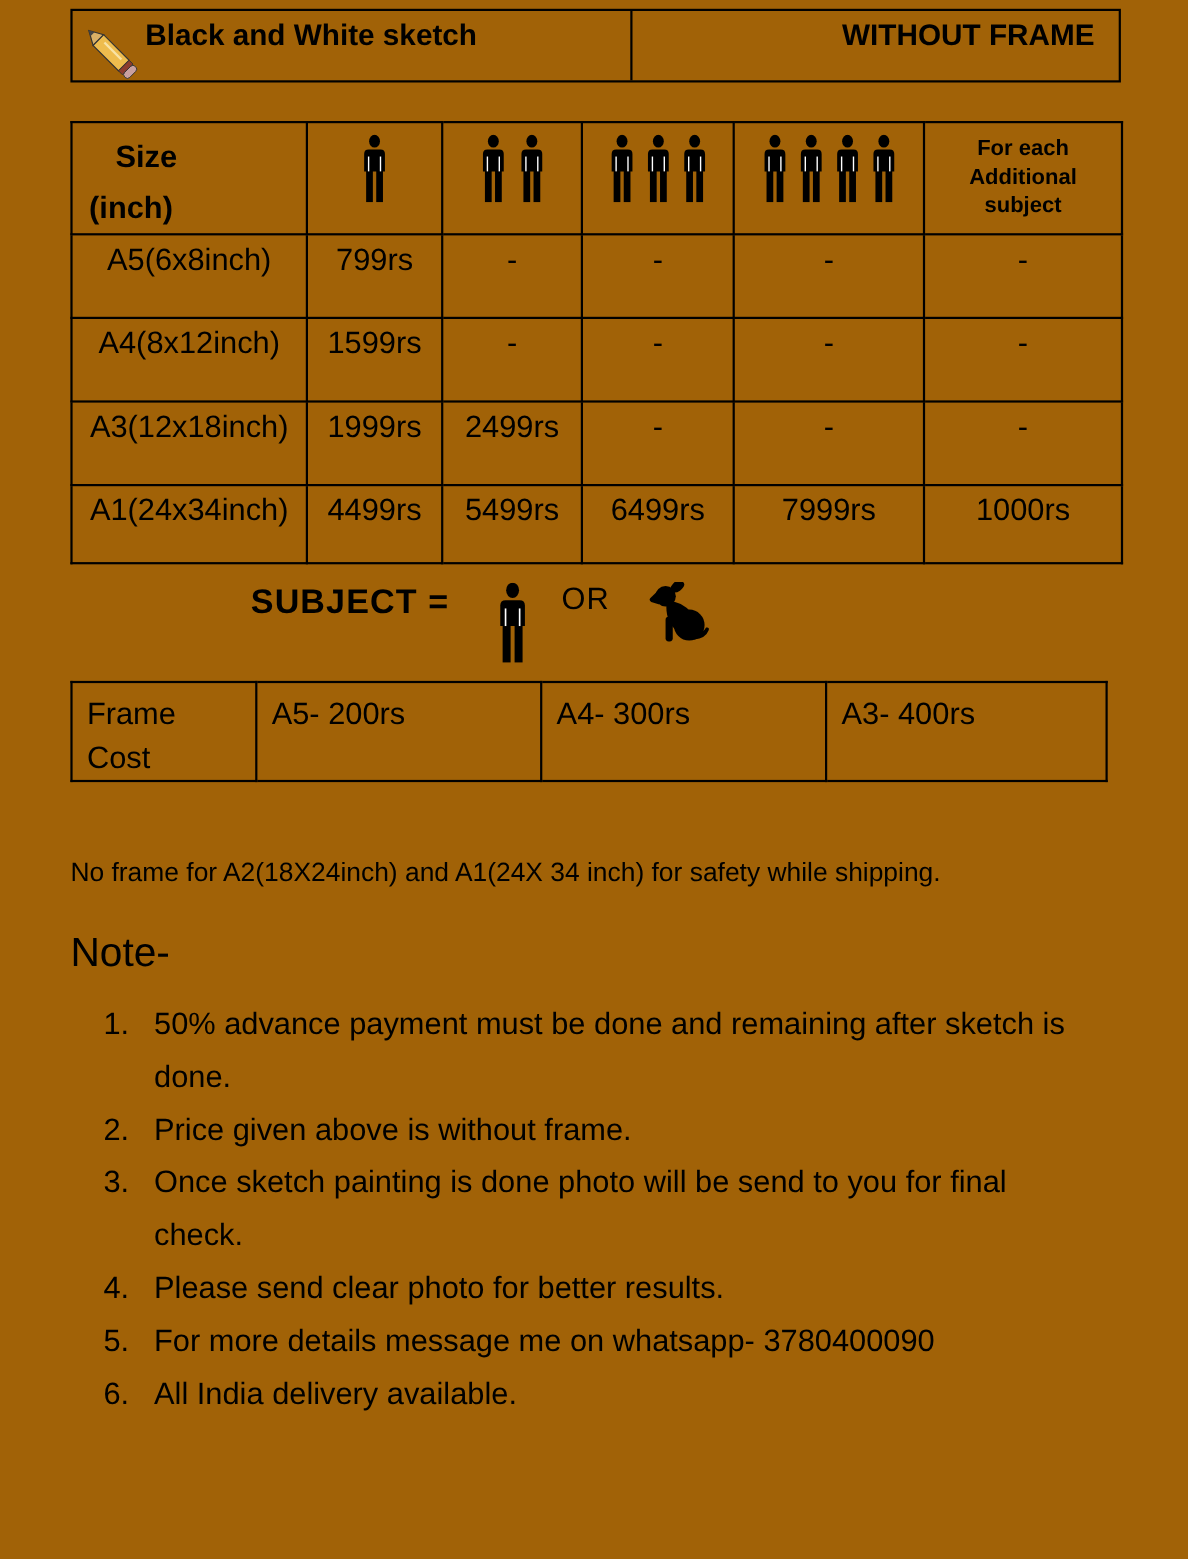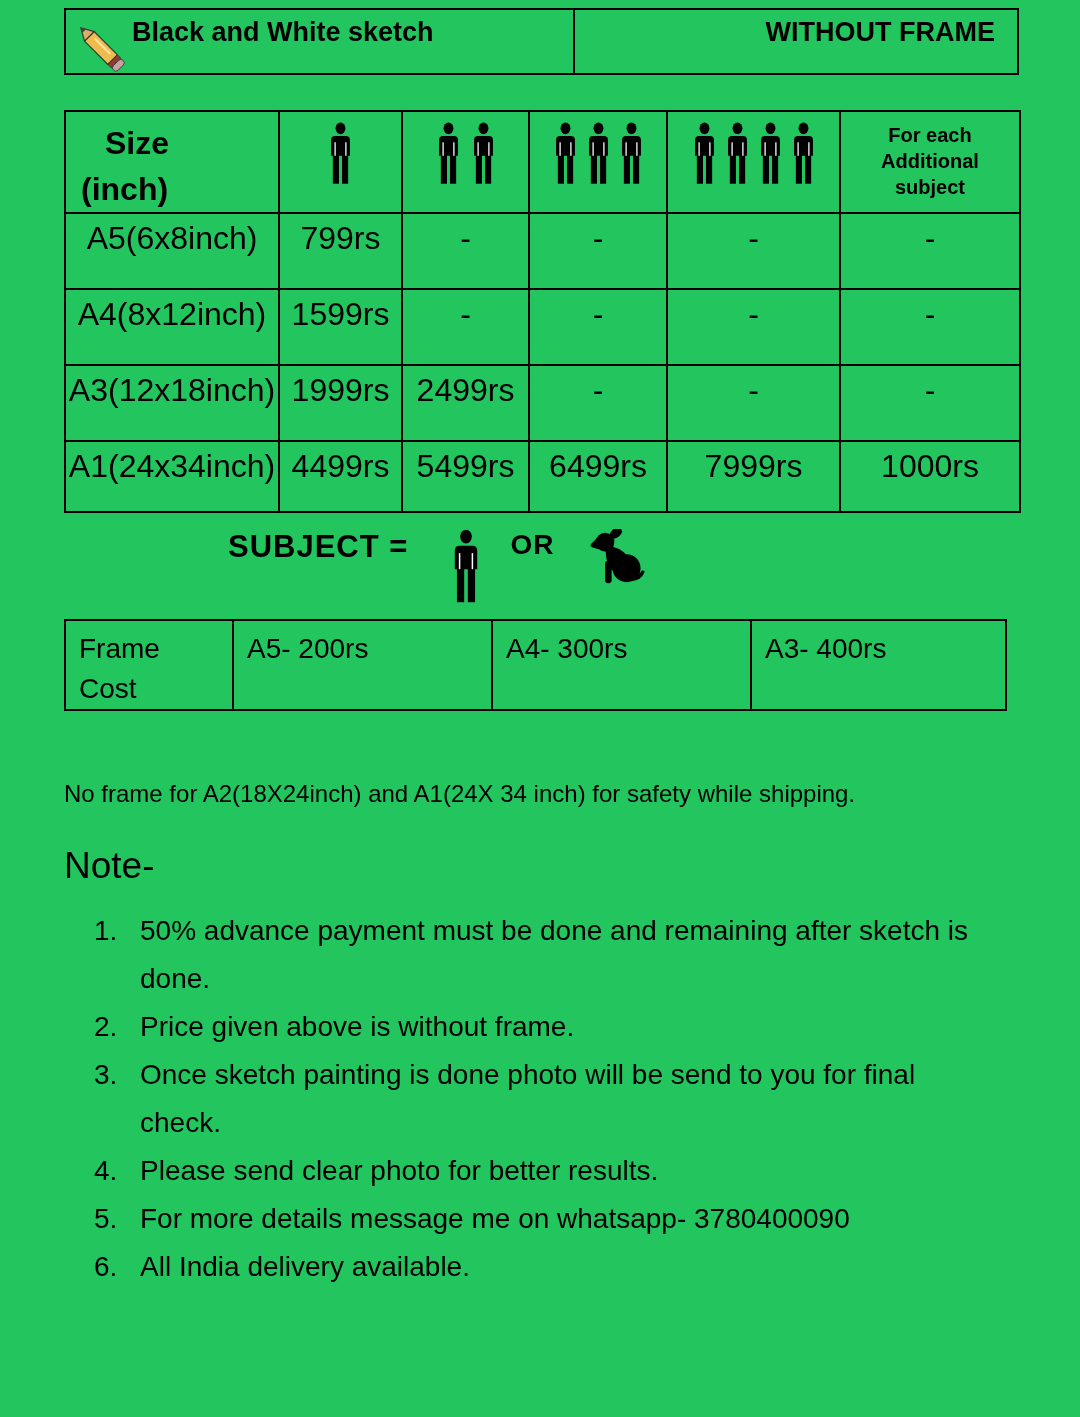--- a/index.html
+++ b/index.html
@@ -2,21 +2,21 @@
 <html><head>
 <meta charset="utf-8">
 <style>
   * { box-sizing: border-box; margin: 0; padding: 0; }
   html, body { background: #fff; }
   body {
     width: 1080px; height: 1417px;
     font-family: "Liberation Sans", "DejaVu Sans", sans-serif;
     color: #000;
   }
-  .page { position: relative; width: 1080px; height: 1417px; overflow: hidden; background: #22c55e; }
+  .page { position: relative; width: 1080px; height: 1417px; overflow: hidden; background: #a16207; }
 
   
   .header-box {
     margin: 8px 0 0 64px; width: 955px; height: 67px;
     border: 2px solid #000; display: flex;
   }
   .header-left {
     flex: 0 0 53.5%; position: relative;
     padding: 7px 0 0 66px; border-right: 2px solid #000;
     font-weight: bold; font-size: 27px;
@@ -25,39 +25,39 @@
   .header-right {
     flex: 1; text-align: right; padding: 7px 22px 0 0;
     font-weight: bold; font-size: 27px;
   }
 
   
   table { border-collapse: collapse; table-layout: fixed; }
   .price-table { margin: 35px 0 0 64px; width: 955px; }
   .price-table th, .price-table td {
     border: 2px solid #000; vertical-align: top; text-align: center;
-    font-size: 32px; font-weight: normal; padding-top: 6px;
+    font-size: 28px; font-weight: normal; padding-top: 6px;
   }
   .price-table tr.hdr  { height: 90px; }
   .price-table tr.row  { height: 76px; }
   .price-table tr.rowl { height: 71px; }
   th.size-h { text-align: left; padding-left: 15px; font-weight: bold; line-height: 46px; padding-top: 8px; }
   th.size-h .l1 { display: block; margin-left: 24px; }
   th.size-h .l2 { display: block; }
   th.add-h { font-weight: bold; font-size: 20px; line-height: 26px; padding-top: 10px; border-radius: 12px; }
   th.add-h span { display: block; }
   .persons { display: flex; justify-content: center; align-items: flex-start; gap: 8px; padding-top: 4px; }
   .persons.tight { gap: 6px; }
   .person-svg { width: 27px; height: 64px; display: block; }
 
   
   .subject-row { margin: 16px 0 0 228px; display: flex; align-items: flex-start; height: 76px; }
   .subject-label { font-size: 31px; font-weight: bold; letter-spacing: 1px; padding-bottom: 4px; }
   .subject-person { width: 32px; height: 76px; margin-left: 42px; }
-  .subject-or { font-size: 28px; font-weight: bold; margin-left: 28px; padding-bottom: 5px; letter-spacing: 1px; }
+  .subject-or { font-size: 28px; font-weight: normal; margin-left: 28px; padding-bottom: 5px; letter-spacing: 1px; }
   .subject-dog { width: 60px; height: 56px; margin-left: 36px; }
 
   
   .frame-table { margin: 14px 0 0 64px; width: 941px; }
   .frame-table td {
     border: 2px solid #000; vertical-align: top; text-align: left;
     font-size: 28px; padding: 8px 0 0 13px; height: 80px; line-height: 40px;
   }
   .frame-table td span { display: block; }
 

